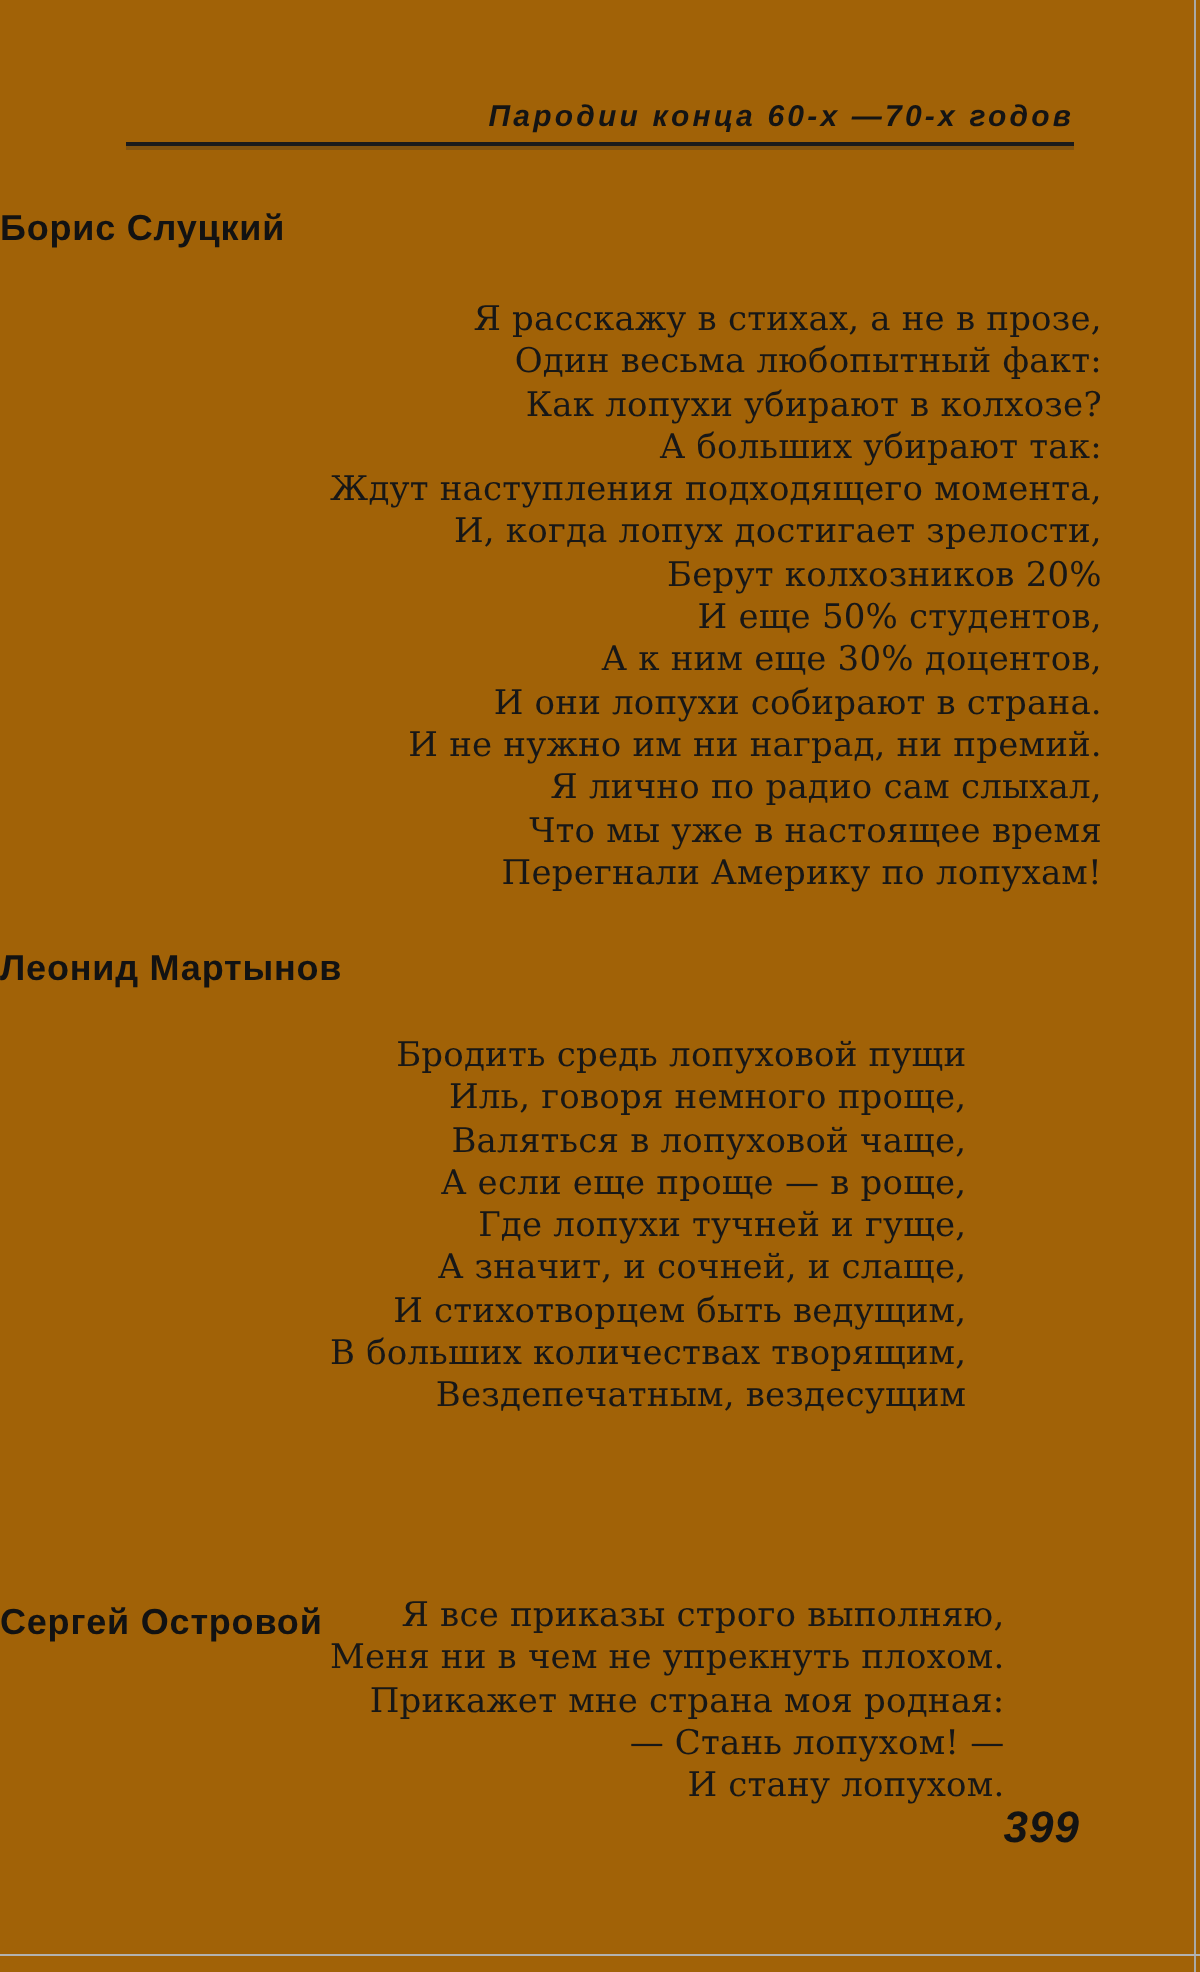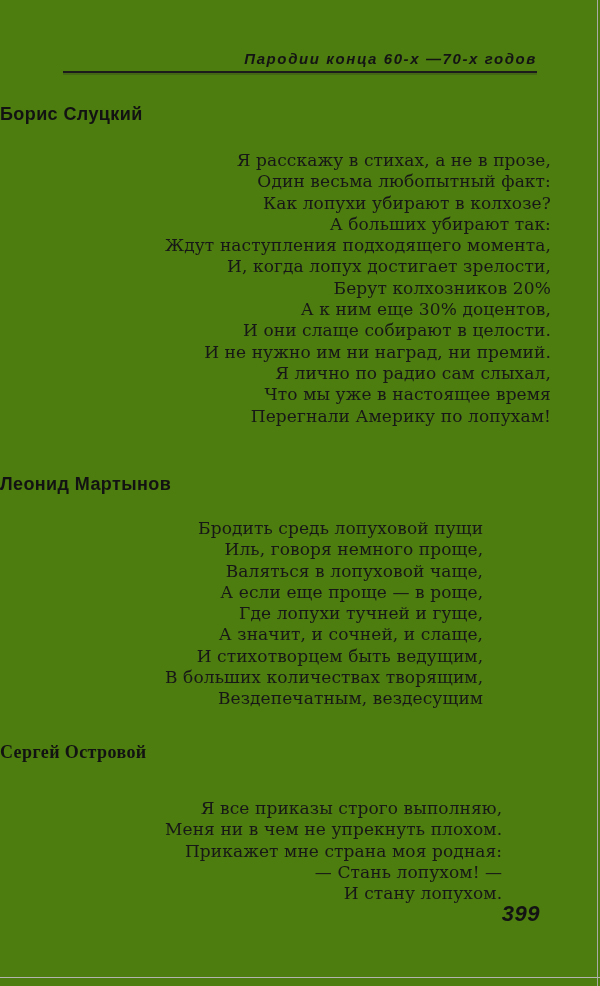--- a/index.html
+++ b/index.html
@@ -1,21 +1,21 @@
 <!DOCTYPE html>
 <html lang="ru"><head>
 <meta charset="utf-8">
 <style>
   html, body { margin: 0; padding: 0; background: #e9e9e7; }
   .page {
     position: relative;
     width: 600px;
     height: 986px;
     margin: 0 auto;
-    background: #4d7c0f;
+    background: #a16207;
     overflow: hidden;
     color: #161616;
   }
   
   .edge-right {
     position: absolute; top: 0; right: 2px; width: 1px; height: 986px;
     background: #a9a9a6;
   }
   .edge-bottom {
     position: absolute; left: 0; top: 977px; width: 600px; height: 1px;
@@ -45,21 +45,21 @@
     left: 0; width: 540px;
     text-align: left;
     font-family: "Liberation Sans", sans-serif;
     font-weight: bold;
     font-size: 18px;
     letter-spacing: 0.4px;
     color: #121212;
   }
   .author-1 { top: 104px; }
   .author-2 { top: 474px; }
-  .author-3 { top: 742px; font-family: Liberation Serif, serif; }
+  .author-3 { top: 801px; }
   
   .poem {
     position: absolute;
     left: 165px;
     font-family: "DejaVu Serif", "Liberation Serif", serif;
     font-size: 17px;
     line-height: 21.3px;
     color: #171717;
     white-space: nowrap;
   }
@@ -91,22 +91,23 @@
 
   <div class="author author-1">Борис Слуцкий</div>
   <div class="poem poem-1">
       <div class="poem-line">Я расскажу в стихах, а не в прозе,</div>
       <div class="poem-line">Один весьма любопытный факт:</div>
       <div class="poem-line">Как лопухи убирают в колхозе?</div>
       <div class="poem-line">А больших убирают так:</div>
       <div class="poem-line">Ждут наступления подходящего момента,</div>
       <div class="poem-line">И, когда лопух достигает зрелости,</div>
       <div class="poem-line">Берут колхозников 20%</div>
+      <div class="poem-line">И еще 50% студентов,</div>
       <div class="poem-line">А к ним еще 30% доцентов,</div>
-      <div class="poem-line">И они слаще собирают в целости.</div>
+      <div class="poem-line">И они лопухи собирают в страна.</div>
       <div class="poem-line">И не нужно им ни наград, ни премий.</div>
       <div class="poem-line">Я лично по радио сам слыхал,</div>
       <div class="poem-line">Что мы уже в настоящее время</div>
       <div class="poem-line">Перегнали Америку по лопухам!</div>
     </div>
 
   <div class="author author-2">Леонид Мартынов</div>
   <div class="poem poem-2">
       <div class="poem-line">Бродить средь лопуховой пущи</div>
       <div class="poem-line">Иль, говоря немного проще,</div>

